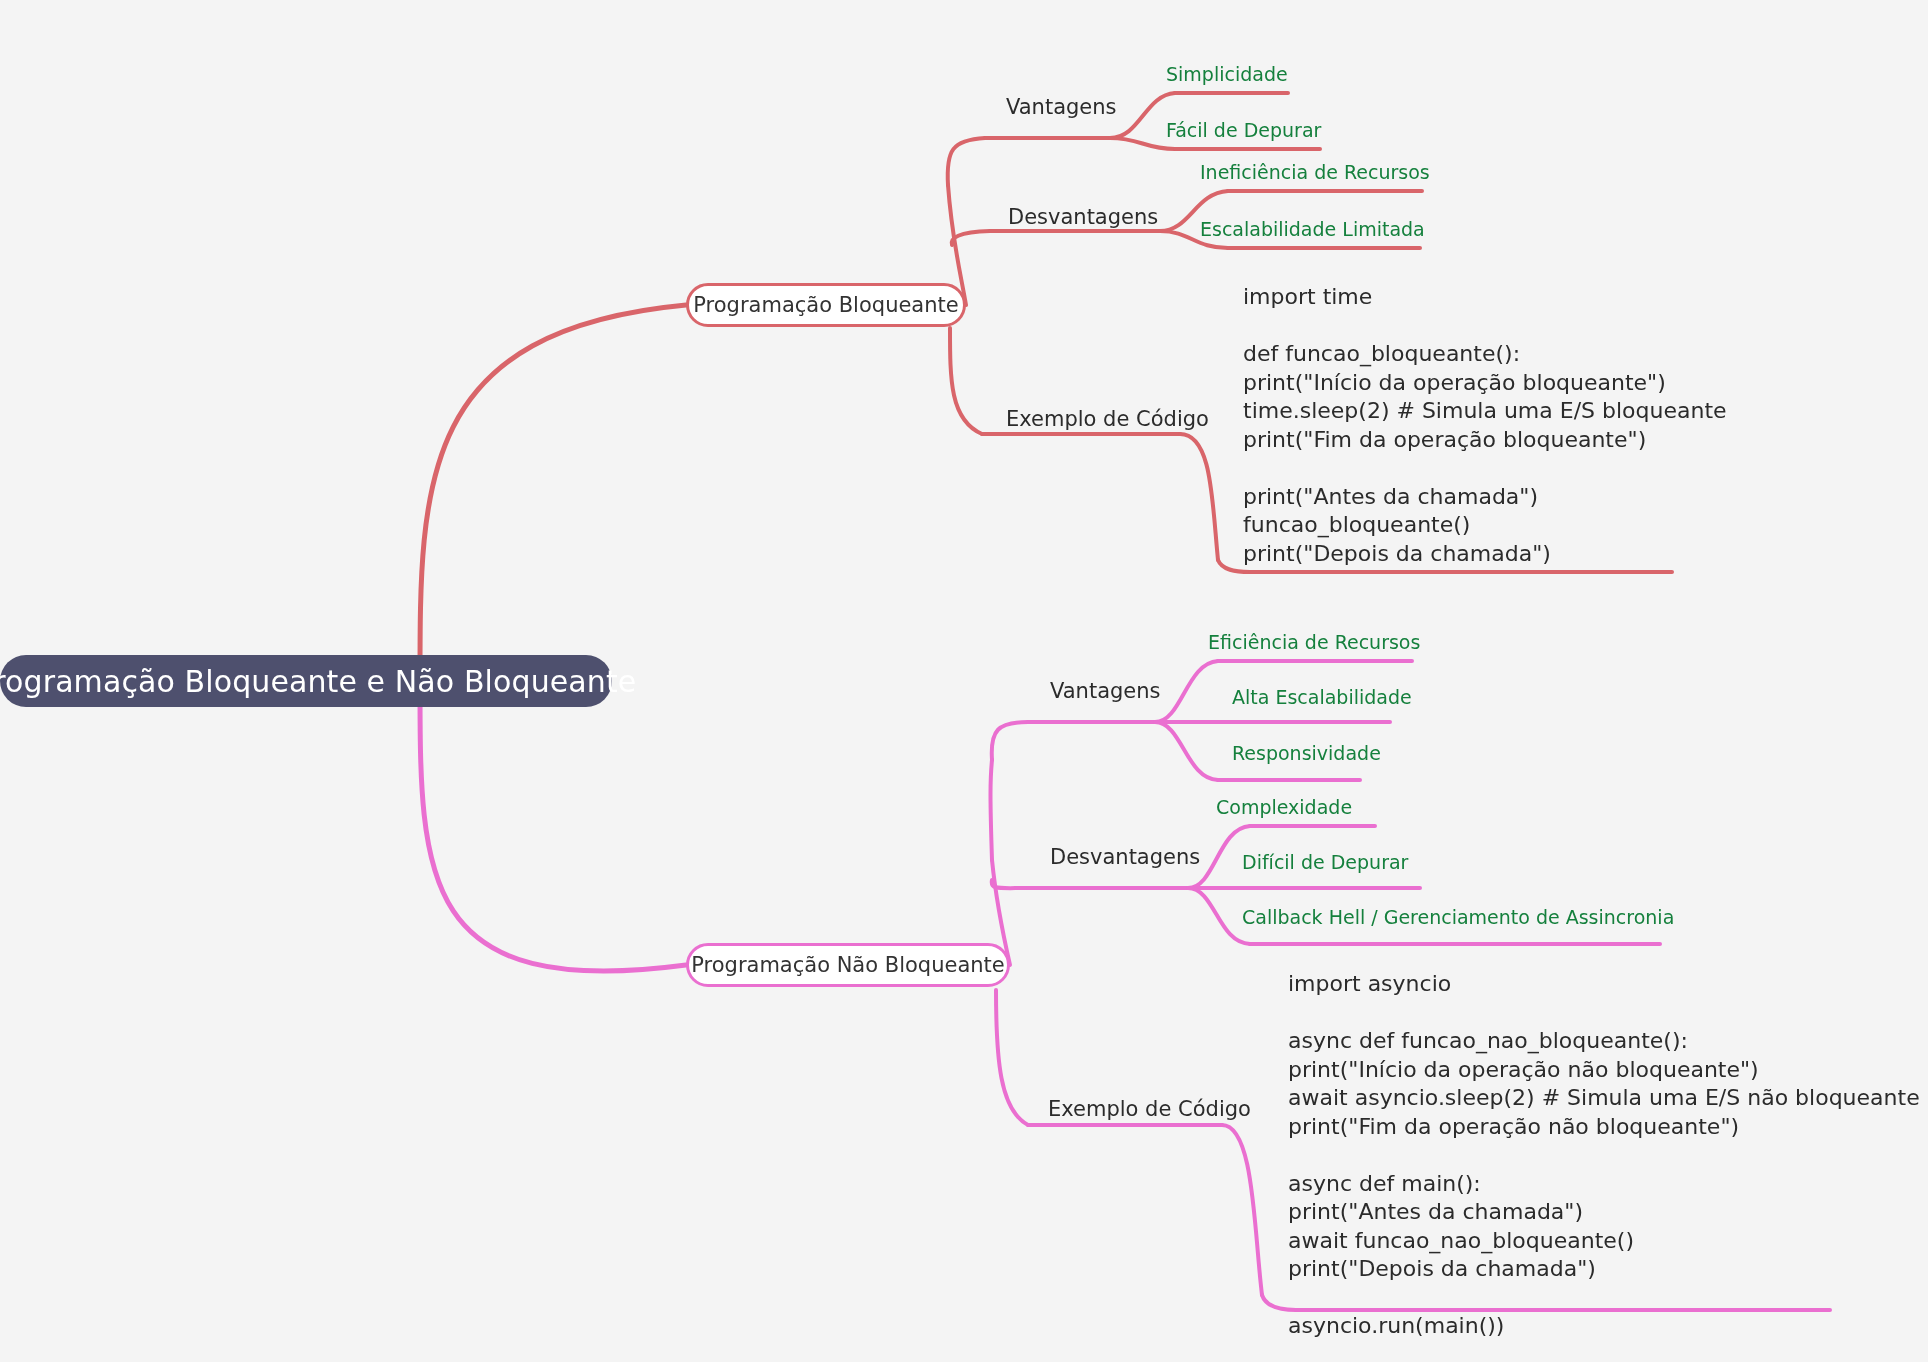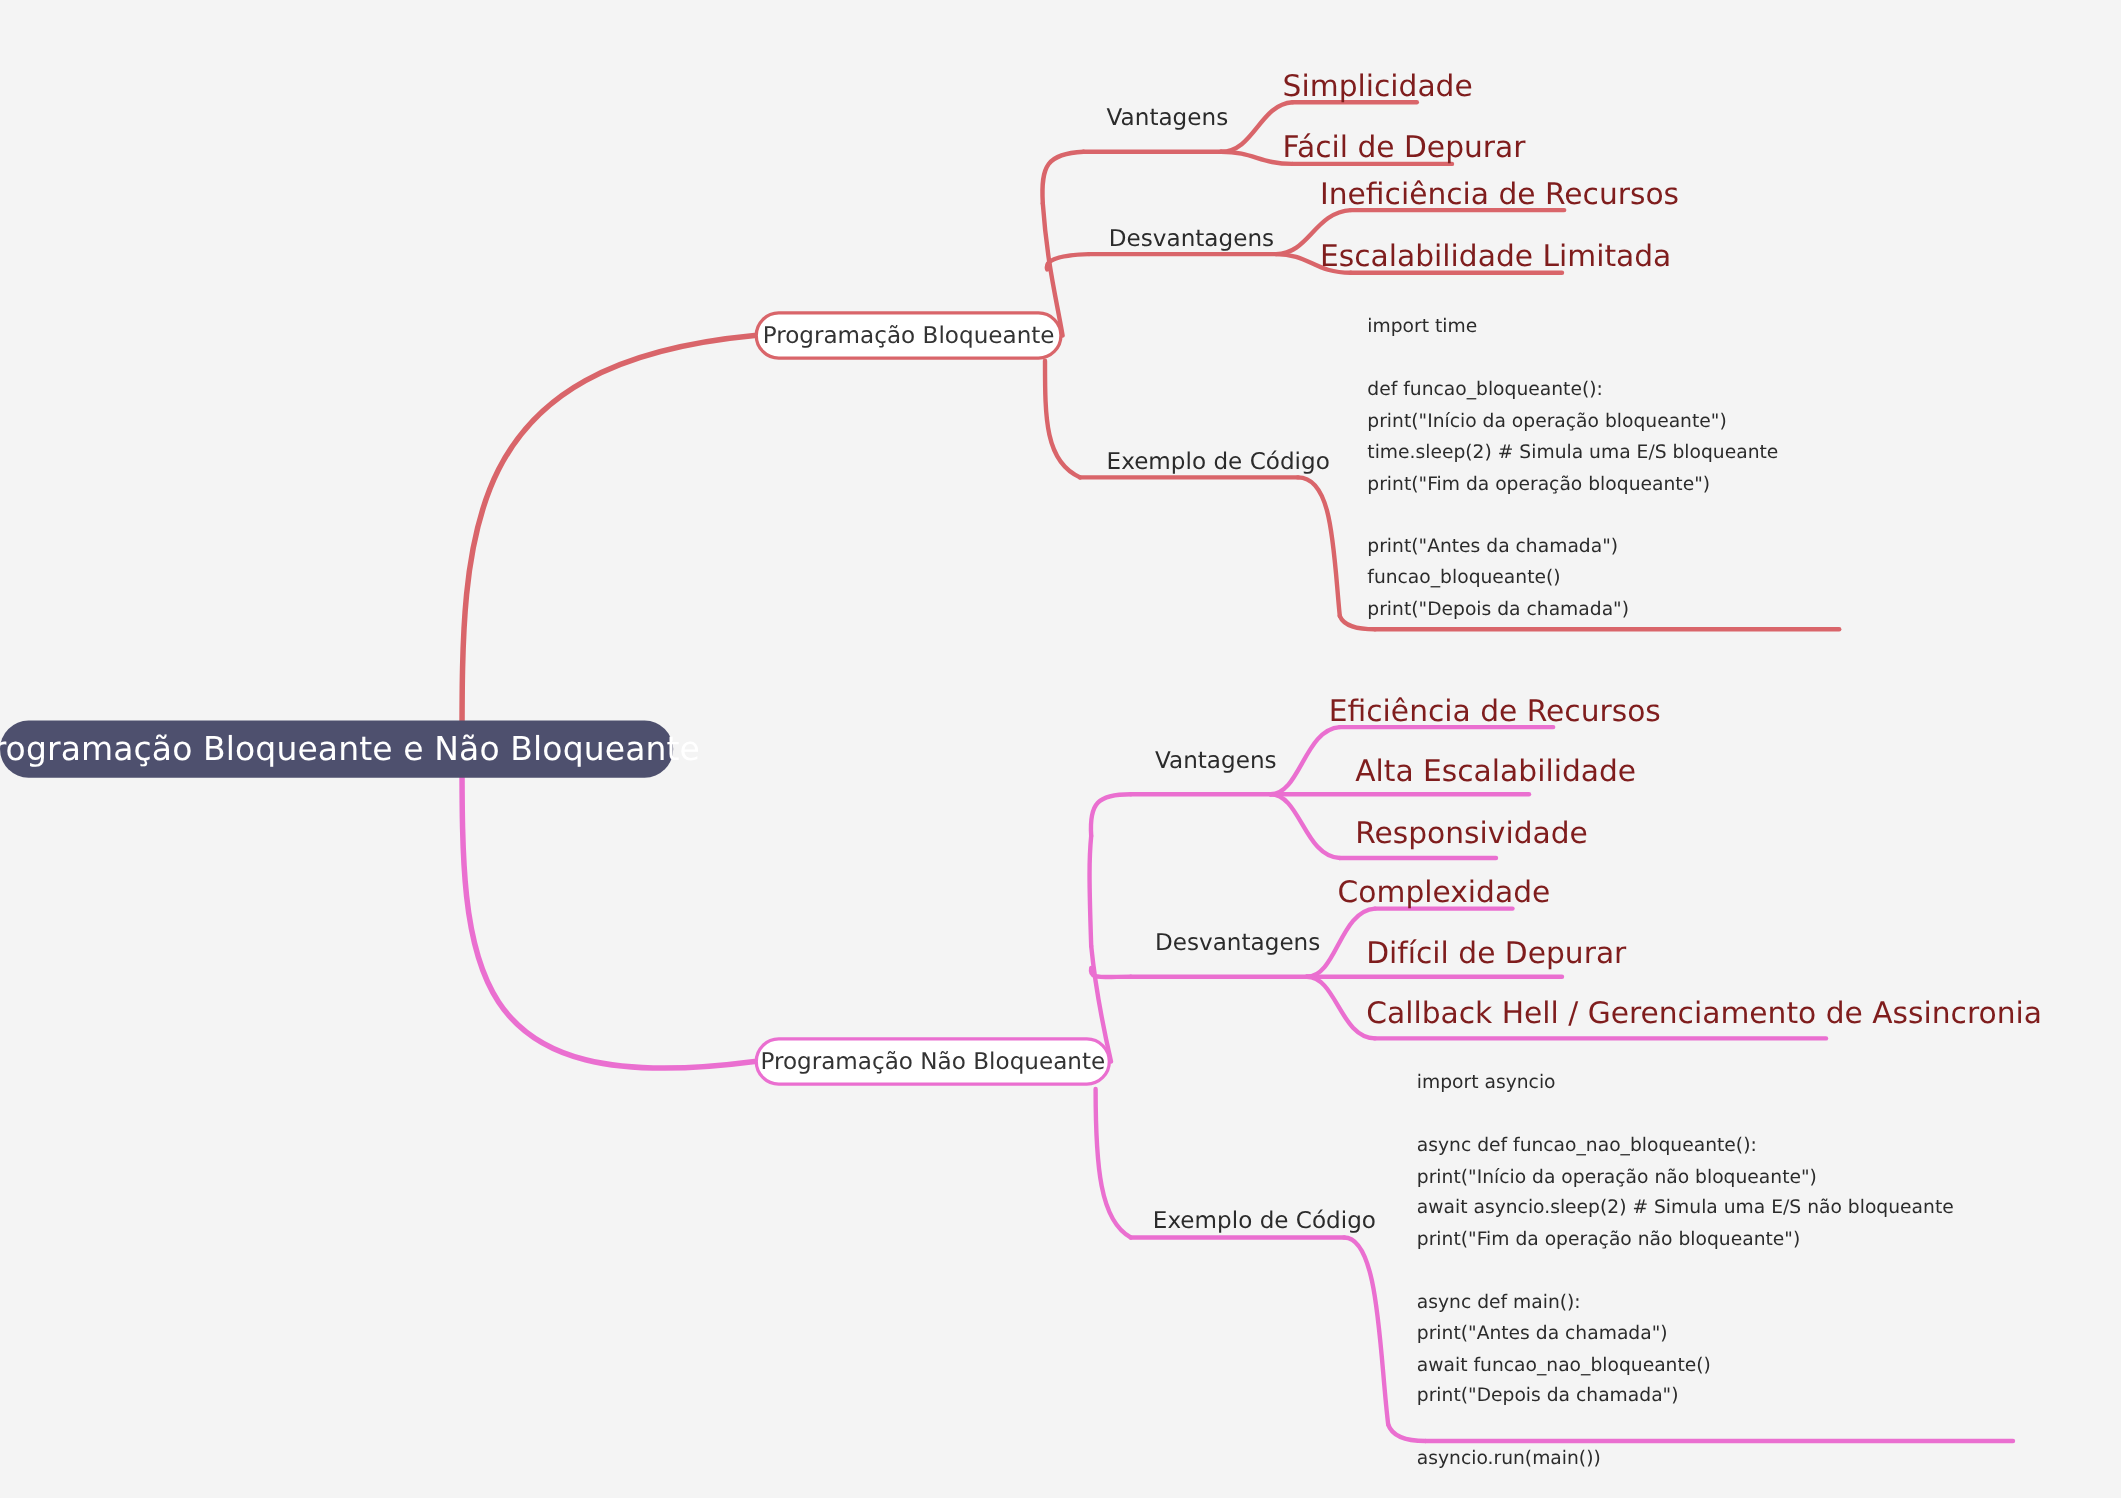--- a/index.html
+++ b/index.html
@@ -57,28 +57,28 @@
 
   .label {
     position: absolute;
     font-size: 21px;
     color: #2b2b2b;
     white-space: nowrap;
     line-height: 1.05;
   }
   .leaf {
     position: absolute;
-    font-size: 27px;
-    color: #7f1d1d;
+    font-size: 19px;
+    color: #15803d;
     white-space: nowrap;
     line-height: 1.05;
   }
   .code-block {
     position: absolute;
-    font-size: 17px;
+    font-size: 22px;
     color: #2b2b2b;
     white-space: pre;
     line-height: 28.5px;
   }
 </style>
 </head>
 <body style="background: rgb(244, 244, 244);">
 
 <div id="canvas" style="background: rgb(244, 244, 244);">
 

